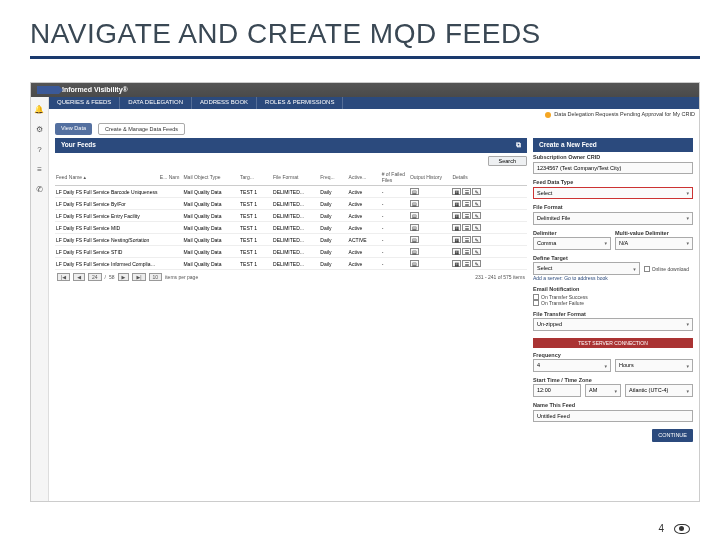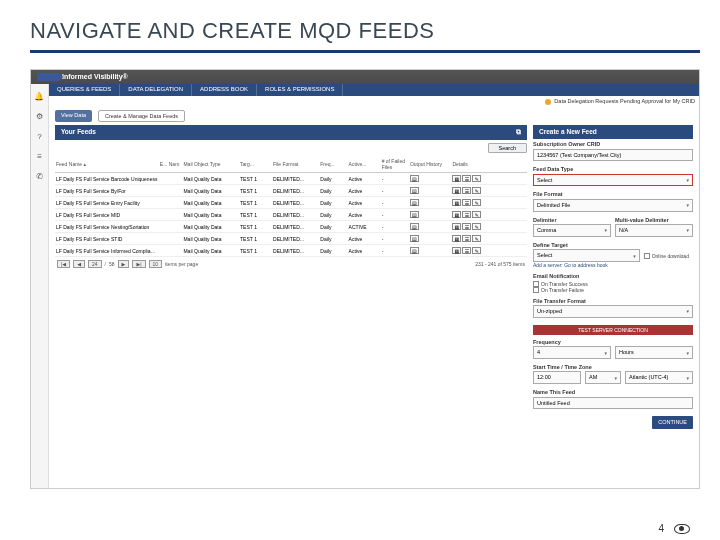--- a/index.html
+++ b/index.html
@@ -1,18 +1,18 @@
 <!DOCTYPE html>
 <html><head>
 <meta charset="utf-8">
 <style>
   * { box-sizing: border-box; margin: 0; padding: 0; }
   body { font-family: Arial, Helvetica, sans-serif; width: 720px; height: 540px; background: #fff; overflow: hidden; }
   .slide { padding: 18px 20px 0 30px; }
-  .slide-title { font-size: 22px; font-weight: 400; letter-spacing: 0.5px; color: #3a4854; border-bottom: 3px solid #1a3a6e; padding-bottom: 6px; margin-bottom: 16px; }
+  .slide-title { font-size: 28px; font-weight: 400; letter-spacing: 0.5px; color: #3a4854; border-bottom: 3px solid #1a3a6e; padding-bottom: 6px; margin-bottom: 23px; }
   .app-window { border: 1px solid #ccc; font-size: 6px; line-height: 1.2; height: 420px; position: relative; overflow: hidden; }
   .topbar { background: linear-gradient(#555,#4a4a4a); color: #fff; display: flex; align-items: center; height: 14px; padding: 0 6px; }
   .usps-logo { width: 22px; height: 8px; background: #3b5998; margin-right: 3px; position: relative; }
   .usps-logo::after { content:''; position:absolute; right:-4px; top:0; border-left:4px solid #3b5998; border-top:4px solid transparent; border-bottom:4px solid transparent;}
   .app-name { font-size: 7px; font-weight: bold; }
   .main-row { display: flex; height: calc(100% - 14px); }
   .side-rail { width: 18px; background: #f5f5f5; border-right: 1px solid #ddd; display: flex; flex-direction: column; align-items: center; gap: 10px; padding-top: 8px; }
   .side-rail .ic { width: 10px; height: 10px; display:flex; align-items:center; justify-content:center; color:#555; font-size:8px; }
   .content { flex: 1; display: flex; flex-direction: column; }
   .nav-tabs { background: #2b4a7d; color: #fff; display: flex; font-size: 6px; height: 12px; }

